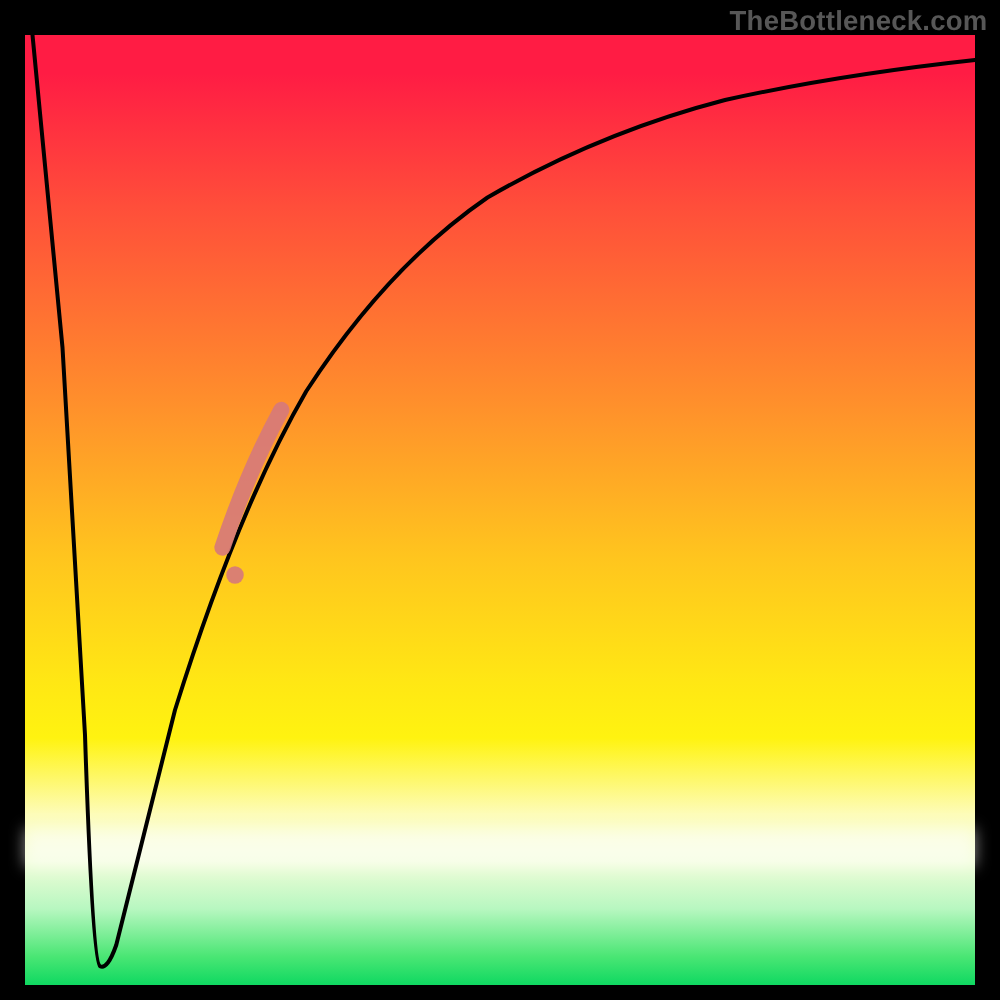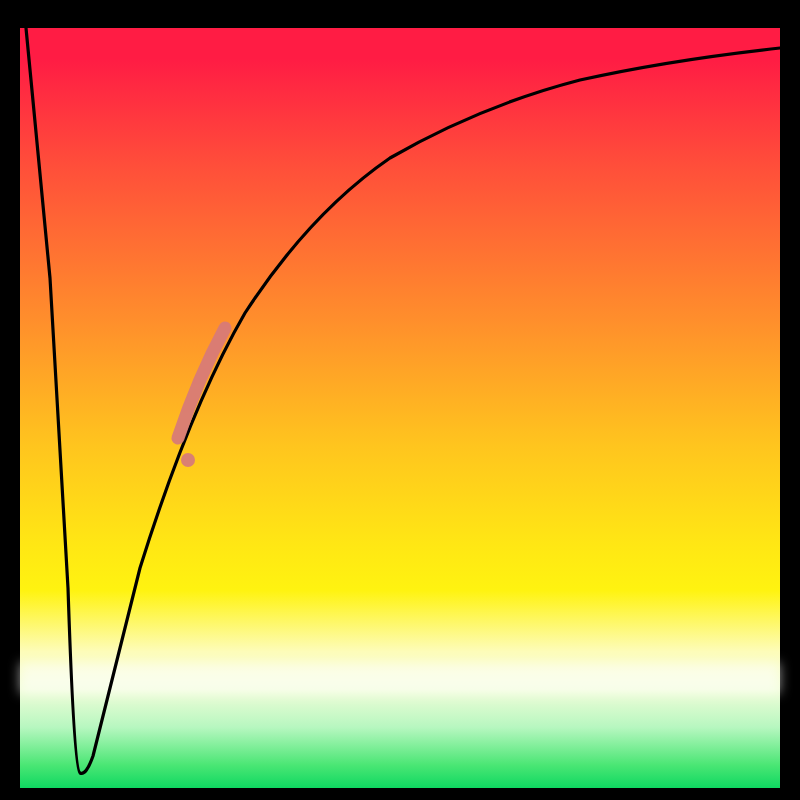--- a/index.html
+++ b/index.html
@@ -95,20 +95,21 @@
   .highlight-dot {
     fill: #d77a7a;
     opacity: 0.92;
   }
 </style>
 </head>
 <body>
 
 <div class="frame">
 
+  <div class="watermark">TheBottleneck.com</div>
 
   <div class="plot-outer">
     <div class="plot-inner"></div>
     <div class="pale-band"></div>
 
     <svg class="curve" viewBox="0 0 760 760">
 
       <path class="curve-path" d="
             M 6 0
             L 30 250

